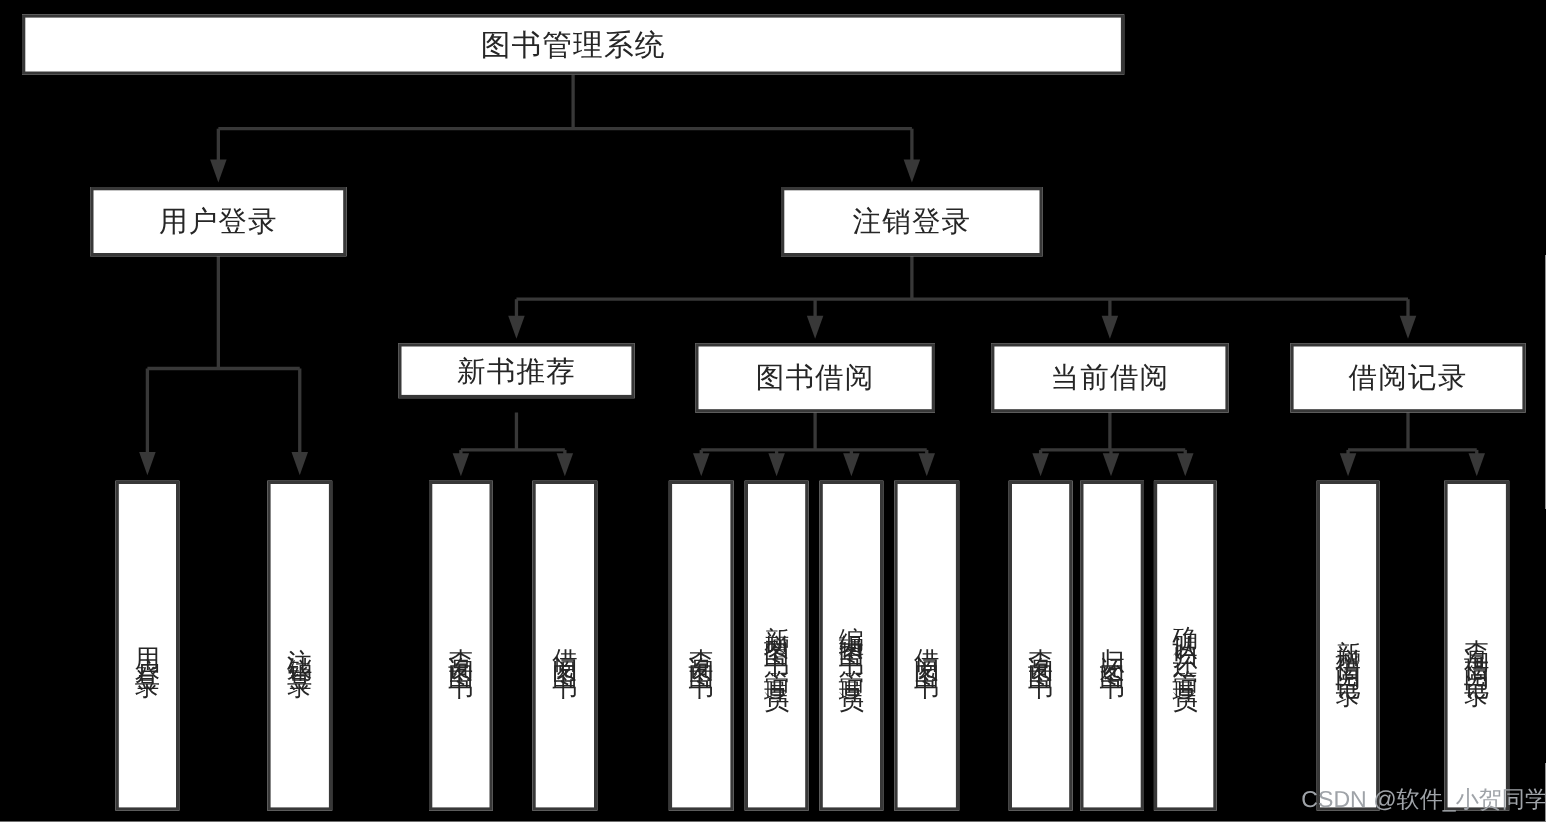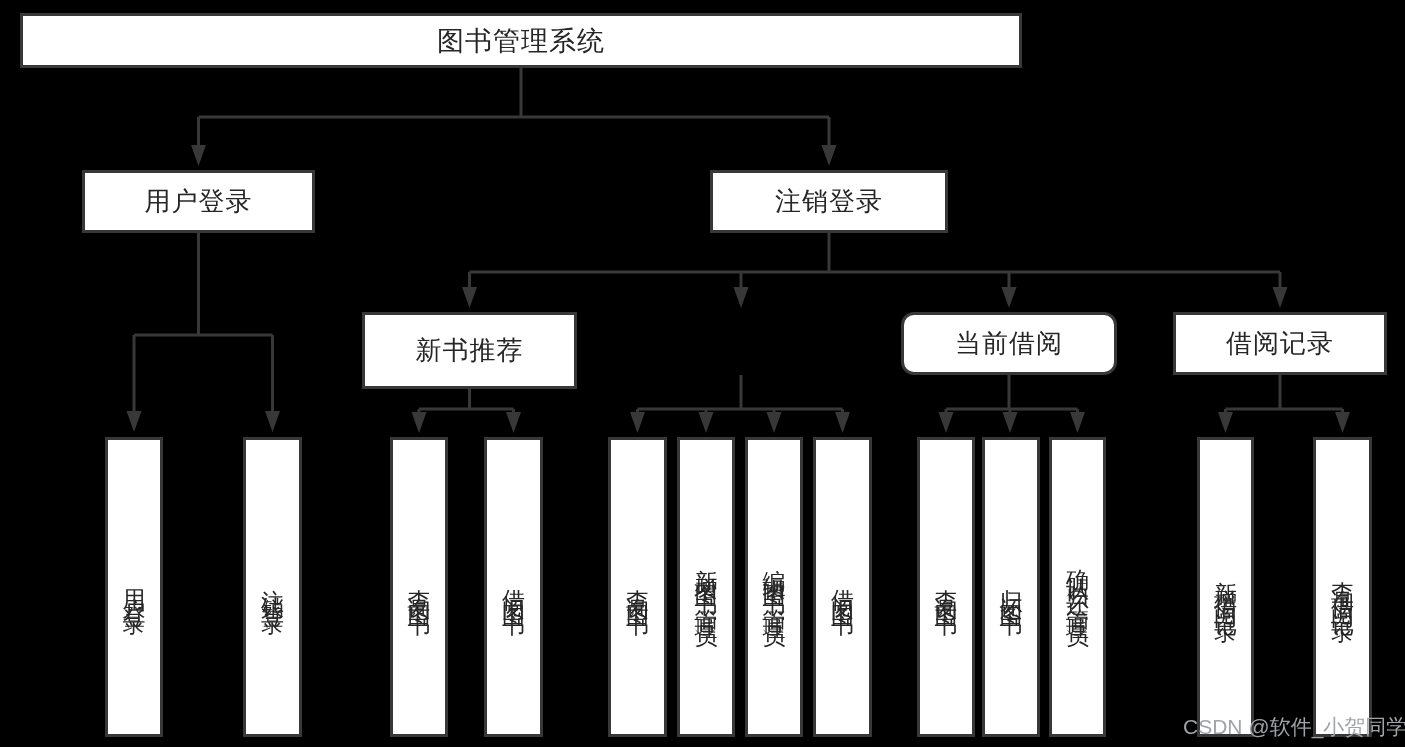--- a/index.html
+++ b/index.html
@@ -121,24 +121,27 @@
     <span>图书管理系统</span>
   </div>
 
   <div class="box hbox" style="left:82px;top:170px;width:233px;height:63px;">
     <span>用户登录</span>
   </div>
   <div class="box hbox" style="left:710px;top:170px;width:238px;height:63px;">
     <span>注销登录</span>
   </div>
 
-  <div class="box hbox" style="left:362px;top:312px;width:215px;height:77px;">
+  <div class="box hbox" style="left:362px;top:312px;width:215px;height:50px;">
     <span>新书推荐</span>
   </div>
-  <div class="box hbox" style="left:901px;top:312px;width:216px;height:63px;border-radius:13px;">
+  <div class="box hbox" style="left:632px;top:312px;width:218px;height:63px;">
+    <span>图书借阅</span>
+  </div>
+  <div class="box hbox" style="left:901px;top:312px;width:216px;height:63px;">
     <span>当前借阅</span>
   </div>
   <div class="box hbox" style="left:1173px;top:312px;width:214px;height:63px;">
     <span>借阅记录</span>
   </div>
 
   <div class="box vbox" style="left:105px;top:437px;width:58px;height:300px;">
     <span>用户登录</span>
   </div>
   <div class="box vbox" style="left:243px;top:437px;width:59px;height:300px;">

